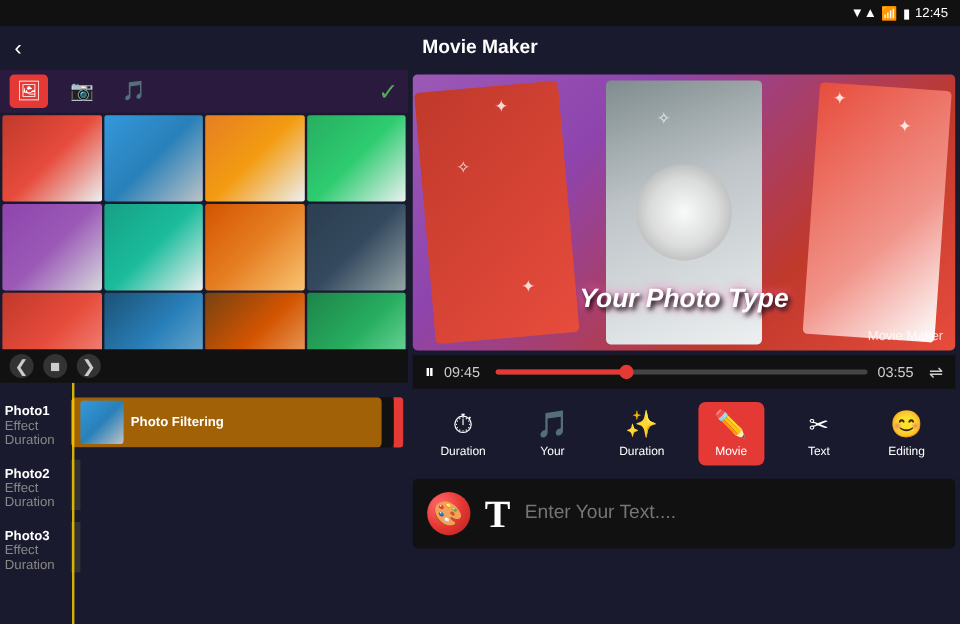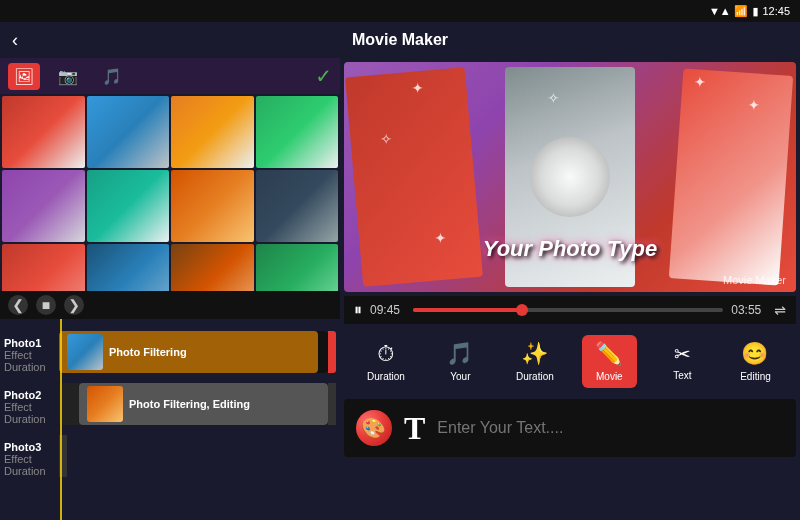--- a/index.html
+++ b/index.html
@@ -489,26 +489,20 @@
         </div>
         <div style="width:8px;background:#e53935;height:42px;border-radius:0 3px 3px 0;flex-shrink:0;"></div>
       </div>
 
       <div class="timeline-row">
         <div class="timeline-label">
           <div class="timeline-label-name">Photo2</div>
           <div class="timeline-label-sub">Effect</div>
           <div class="timeline-label-sub">Duration</div>
         </div>
-        <div class="timeline-track" style="background:#222;">
-          <div class="track-item" style="background:#555;left:20px;right:0;">
-            <div class="track-thumb p7"></div>
-            <span>Photo Filtering, Editing</span>
-          </div>
-        </div>
         <div style="width:8px;background:#333;height:42px;flex-shrink:0;"></div>
       </div>
 
       <div class="timeline-row">
         <div class="timeline-label">
           <div class="timeline-label-name">Photo3</div>
           <div class="timeline-label-sub">Effect</div>
           <div class="timeline-label-sub">Duration</div>
         </div>
         <div style="width:8px;background:#333;height:42px;flex-shrink:0;"></div>

